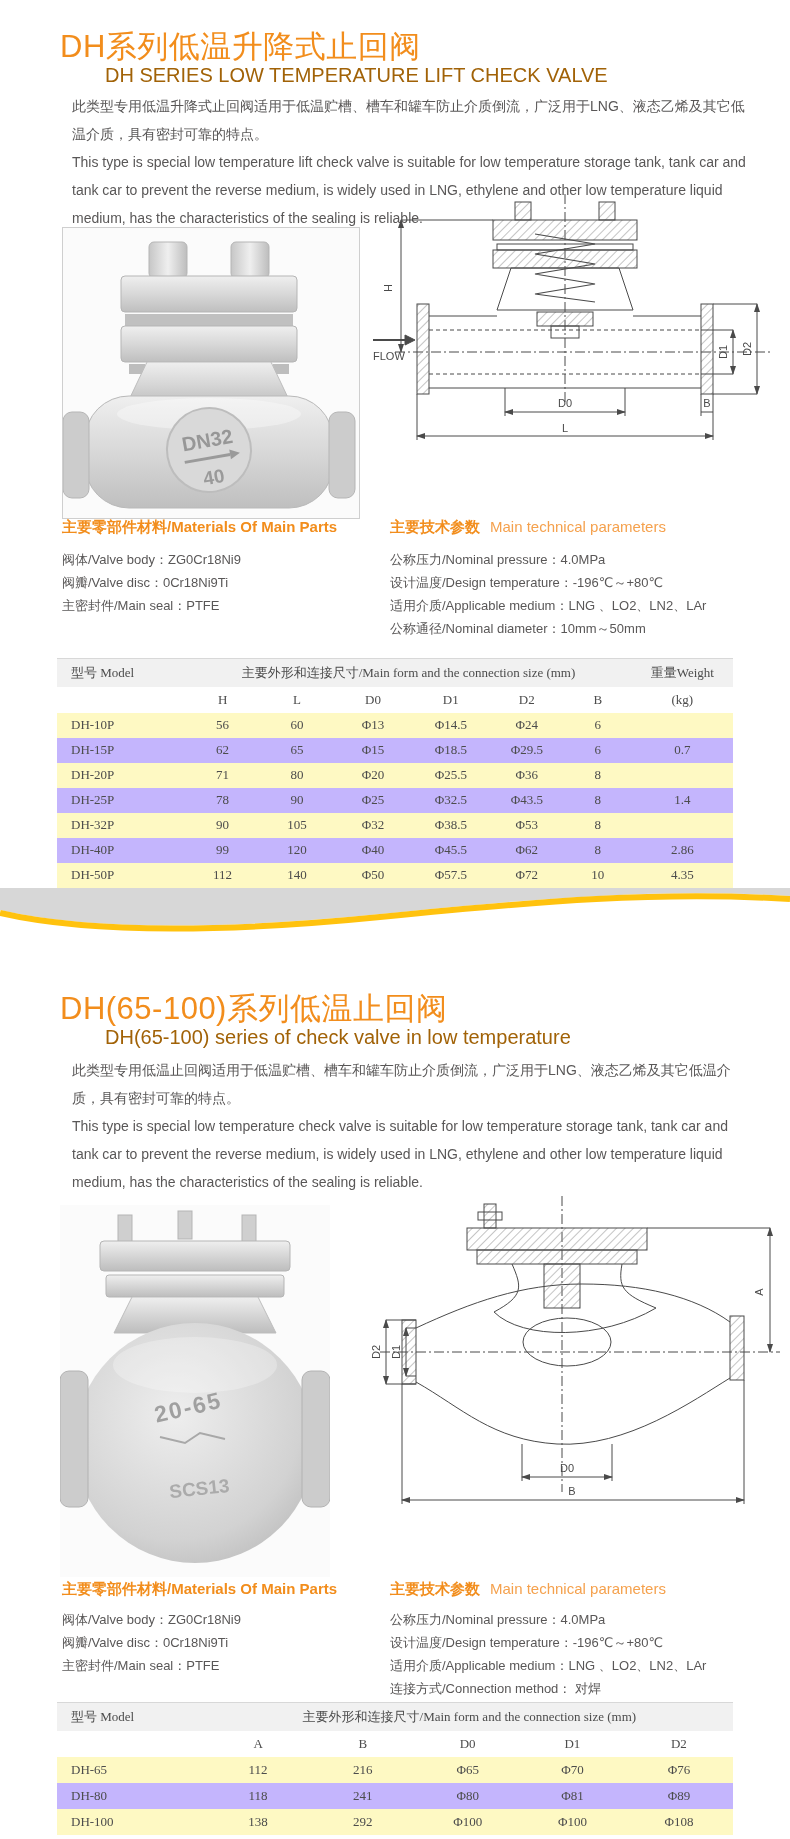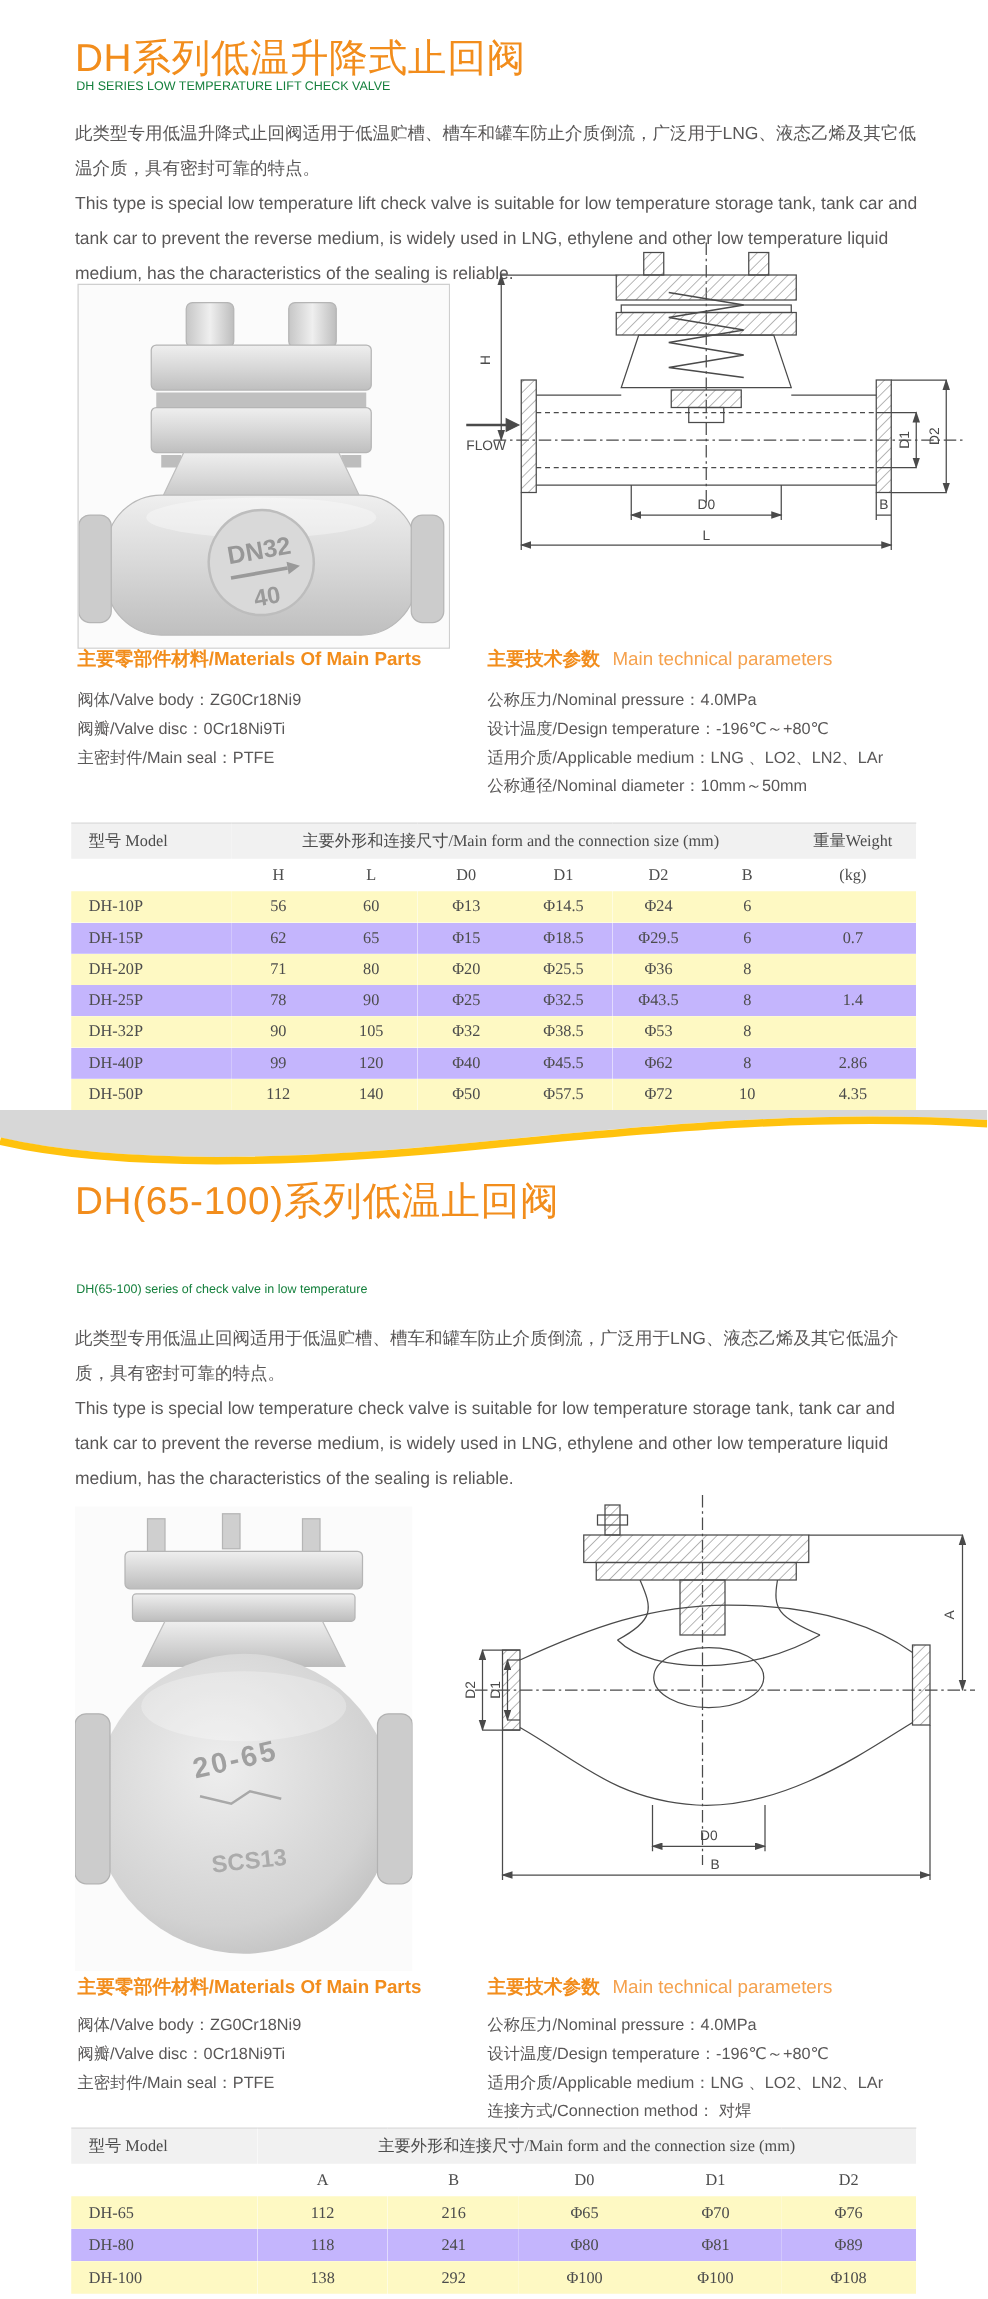--- a/index.html
+++ b/index.html
@@ -3,23 +3,23 @@
 <meta charset="utf-8">
 <style>
   html,body{margin:0;padding:0;background:#fff;}
   .page{
     position:relative;width:790px;height:1839px;background:#ffffff;overflow:hidden;
     font-family:"Liberation Sans","DejaVu Sans",sans-serif;color:#595757;
   }
   .abs{position:absolute;}
   
   .sec-title{font-size:31px;font-weight:normal;color:#f28d1c;letter-spacing:0.5px;white-space:nowrap;}
-  .sec-sub{font-size:10px;color:#15803d;white-space:nowrap;}
-  
-  .desc{width:676px;font-size:14px;line-height:28px;color:#595757;}
+  .sec-sub{font-size:20px;color:#a16207;white-space:nowrap;margin-left:44px;}
+  
+  .desc{width:676px;font-size:14px;line-height:28px;color:#595757;margin-left:12px;}
   .desc p{margin:0;}
   
   .photo-box{border:1px solid #cfcfcf;background:#fbfbfb;}
   
   .col-title{font-size:15px;font-weight:bold;color:#f28d1c;white-space:nowrap;}
   .tech-en{color:#f5a14d;font-weight:normal;padding-left:10px;}
   .spec-list{font-size:13px;line-height:23px;color:#595757;}
   
   .dim-table{border-collapse:collapse;table-layout:fixed;width:100%;font-size:13px;color:#4c4c4c;font-family:Liberation Serif, serif;}
   .dim-table th{font-weight:normal;}
@@ -288,21 +288,21 @@
     </table>
   </div>
 
   <div class="abs" style="left:0;top:886px;width:790px;height:56px;">
     <svg class="wave-svg" width="790" height="56" viewBox="0 0 790 56">
       <path d="M0,2 L790,2 L790,10 C660,2 540,12 380,28 C240,42 95,46 0,24 Z" fill="#d7d7d7"></path>
       <path d="M0,27 C95,49 240,45 380,31 C540,15 660,5 790,13" fill="none" stroke="#ffc20e" stroke-width="6"></path>
     </svg>
   </div>
 
-  <div class="abs sec-title" style="left:60px;top:940px;">DH(65-100)系列低温止回阀</div>
+  <div class="abs sec-title" style="left:60px;top:988px;">DH(65-100)系列低温止回阀</div>
   <div class="abs sec-sub" style="left:61px;top:1026px;">DH(65-100) series of check valve in low temperature</div>
 
   <div class="abs desc" style="left:60px;top:1056px;">
     <p>此类型专用低温止回阀适用于低温贮槽、槽车和罐车防止介质倒流，广泛用于LNG、液态乙烯及其它低温介质，具有密封可靠的特点。</p>
     <p>This type is special low temperature check valve is suitable for low temperature storage tank, tank car and tank car to prevent the reverse medium, is widely used in LNG, ethylene and other low temperature liquid medium, has the characteristics of the sealing is reliable.</p>
   </div>
 
   <div class="abs" style="left:60px;top:1205px;width:270px;height:372px;">
     <svg class="photo-svg" width="270" height="372" viewBox="0 0 270 372">
       <defs>

